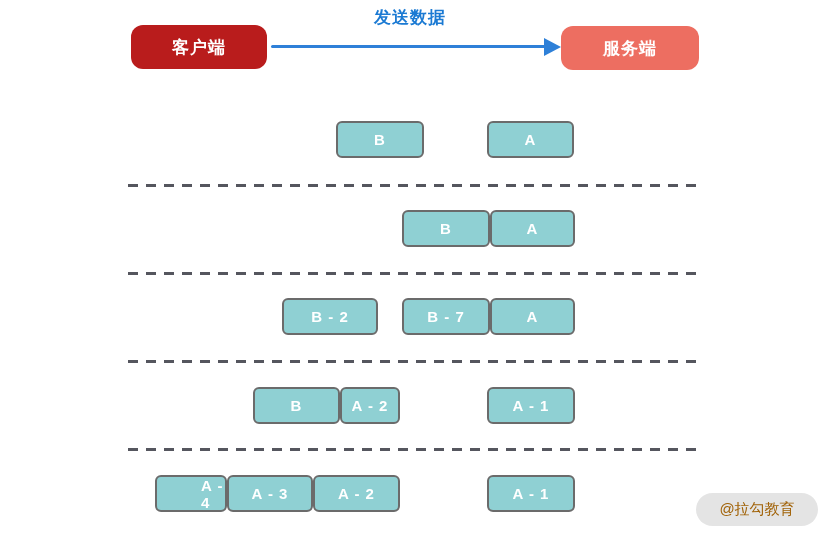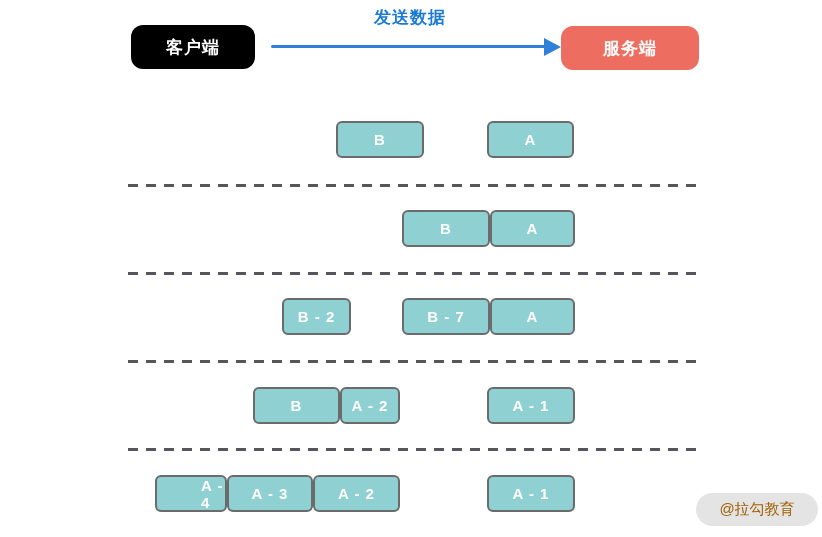--- a/index.html
+++ b/index.html
@@ -12,21 +12,21 @@
   }
   .abs { position: absolute; }
 
   .endpoint {
     height: 44px;
     border-radius: 12px;
     display: flex; align-items: center; justify-content: center;
     color: #ffffff; font-weight: bold; font-size: 17px;
     letter-spacing: 1px;
   }
-  .client { left: 131px; top: 25px; width: 124px; background: #000000; }
+  .client { left: 131px; top: 25px; width: 136px; background: #b91c1c; }
   .server { left: 561px; top: 26px; width: 138px; background: #ed6e61; }
 
   .arrow-line {
     left: 271px; top: 45px; width: 276px; height: 3px;
     background: #2e80d8; border-radius: 2px;
   }
   .arrow-head {
     left: 544px; top: 38px;
     width: 0; height: 0;
     border-top: 9px solid transparent;
@@ -76,21 +76,21 @@
 <div class="abs packet" style="left:336px; top:121px; width:88px;">B</div>
 <div class="abs packet" style="left:487px; top:121px; width:87px;">A</div>
 
 <div class="abs dashline" style="top:184px;"></div>
 
 <div class="abs packet" style="left:402px; top:210px; width:88px;">B</div>
 <div class="abs packet" style="left:490px; top:210px; width:85px;">A</div>
 
 <div class="abs dashline" style="top:272px;"></div>
 
-<div class="abs packet" style="left:282px; top:298px; width:69px;">B - 2</div>
+<div class="abs packet" style="left:282px; top:298px; width:96px;">B - 2</div>
 <div class="abs packet" style="left:402px; top:298px; width:88px;">B - 7</div>
 <div class="abs packet" style="left:490px; top:298px; width:85px;">A</div>
 
 <div class="abs dashline" style="top:360px;"></div>
 
 <div class="abs packet" style="left:253px; top:387px; width:87px;">B</div>
 <div class="abs packet" style="left:340px; top:387px; width:60px;">A - 2</div>
 <div class="abs packet" style="left:487px; top:387px; width:88px;">A - 1</div>
 
 <div class="abs dashline" style="top:448px;"></div>

